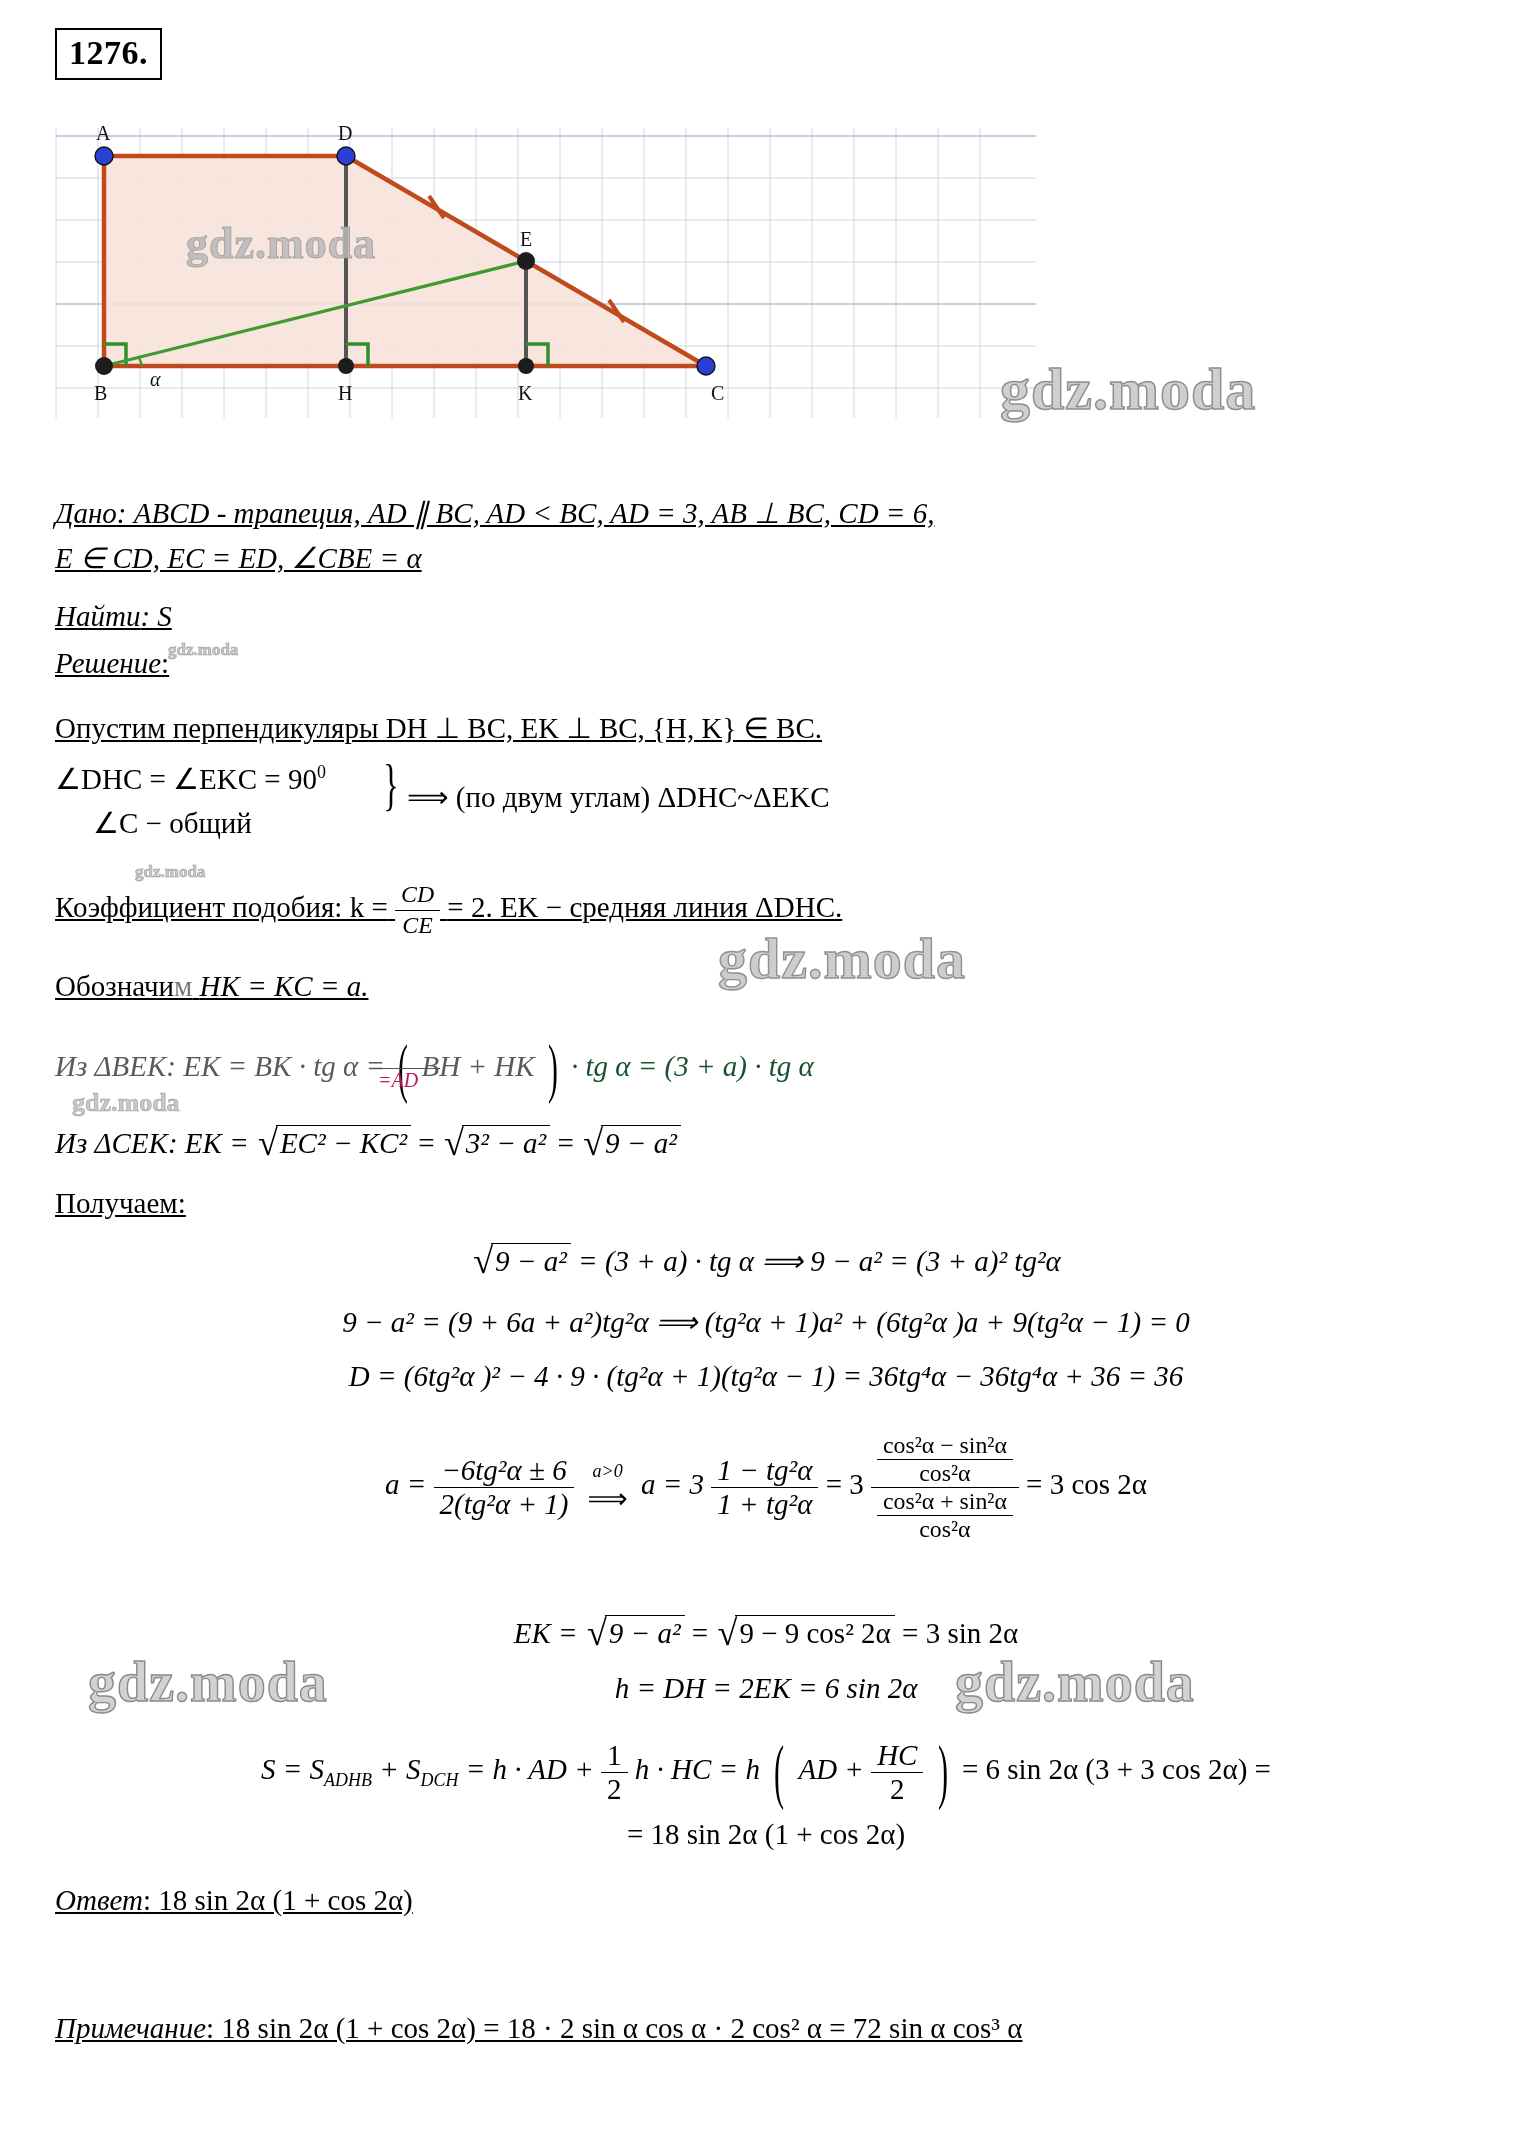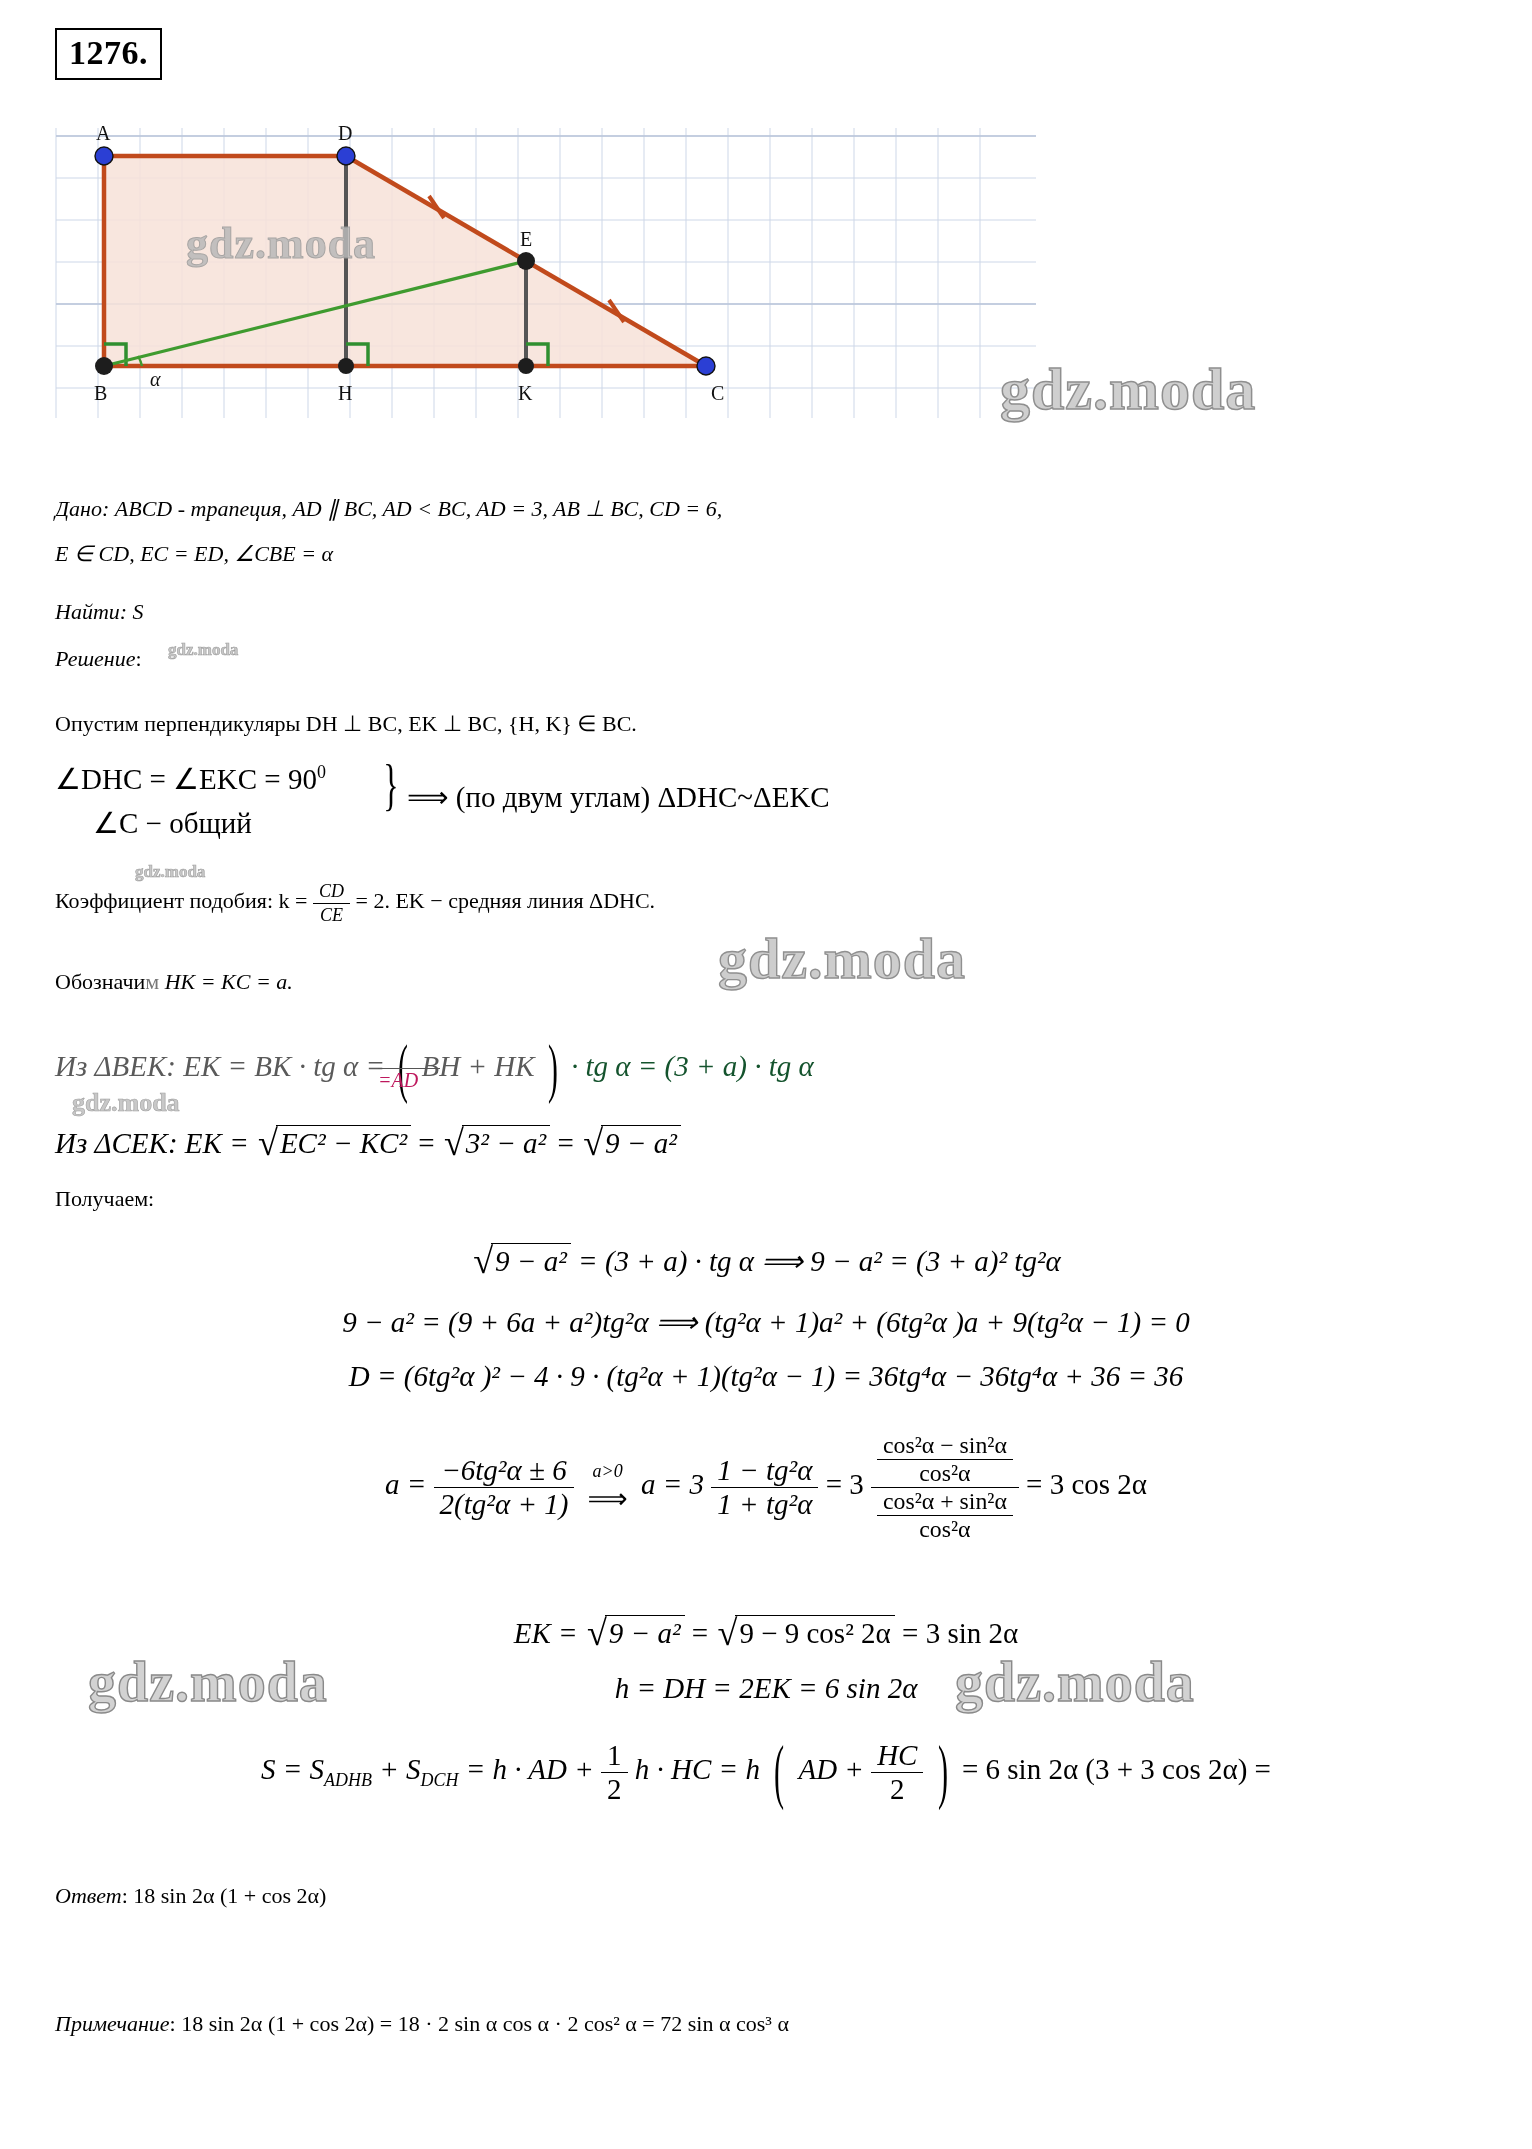--- a/index.html
+++ b/index.html
@@ -35,21 +35,21 @@
   }
   .fig-big-wm {
     position:absolute; left:1000px; top:355px;
     font-family:"Liberation Serif", serif;
     font-size:60px; font-weight:bold; letter-spacing:1px;
     color:#cfcfcf;
     -webkit-text-stroke:1.5px #8f8f8f;
   }
 
   
-  .txt { position:absolute; font-size:22px; line-height:1.25; }
+  .txt { position:absolute; font-size:29px; line-height:1.25;text-decoration:underline; }
   .it  { font-style:italic; }
   .mi  { font-style:italic; }
 
   .wm-small {
     position:absolute;
     font-family:"Liberation Serif", serif;
     font-weight:bold; color:#c8c8c8;
     -webkit-text-stroke:0.6px #9f9f9f;
   }
   .wm-mid {
@@ -320,20 +320,21 @@
     <span style="display:inline-block; font-size:72px; transform:scaleX(.42); vertical-align:-16px;">(</span>
     <span class="mi">AD +</span>
     <span class="frac big">
       <span class="n mi">HC</span>
       <span class="d">2</span>
     </span>
     <span style="display:inline-block; font-size:72px; transform:scaleX(.42); vertical-align:-16px;">)</span>
     <span>= 6 sin 2α (3 + 3 cos 2α) =</span>
   </div>
 
+  <div class="centerline" style="left:0; top:1818px;">= 18 sin 2α (1 + cos 2α)</div>
 
   <div class="txt" style="left:55px; top:1882px;">
     <span class="it">Ответ</span><span>: 18 sin 2α (1 + cos 2α)</span>
   </div>
 
   <div class="txt" style="left:55px; top:2010px;">
     <span class="it">Примечание</span><span>: 18 sin 2α (1 + cos 2α) = 18 · 2 sin α cos α · 2 cos² α = 72 sin α cos³ α</span>
   </div>
 
 </div>

